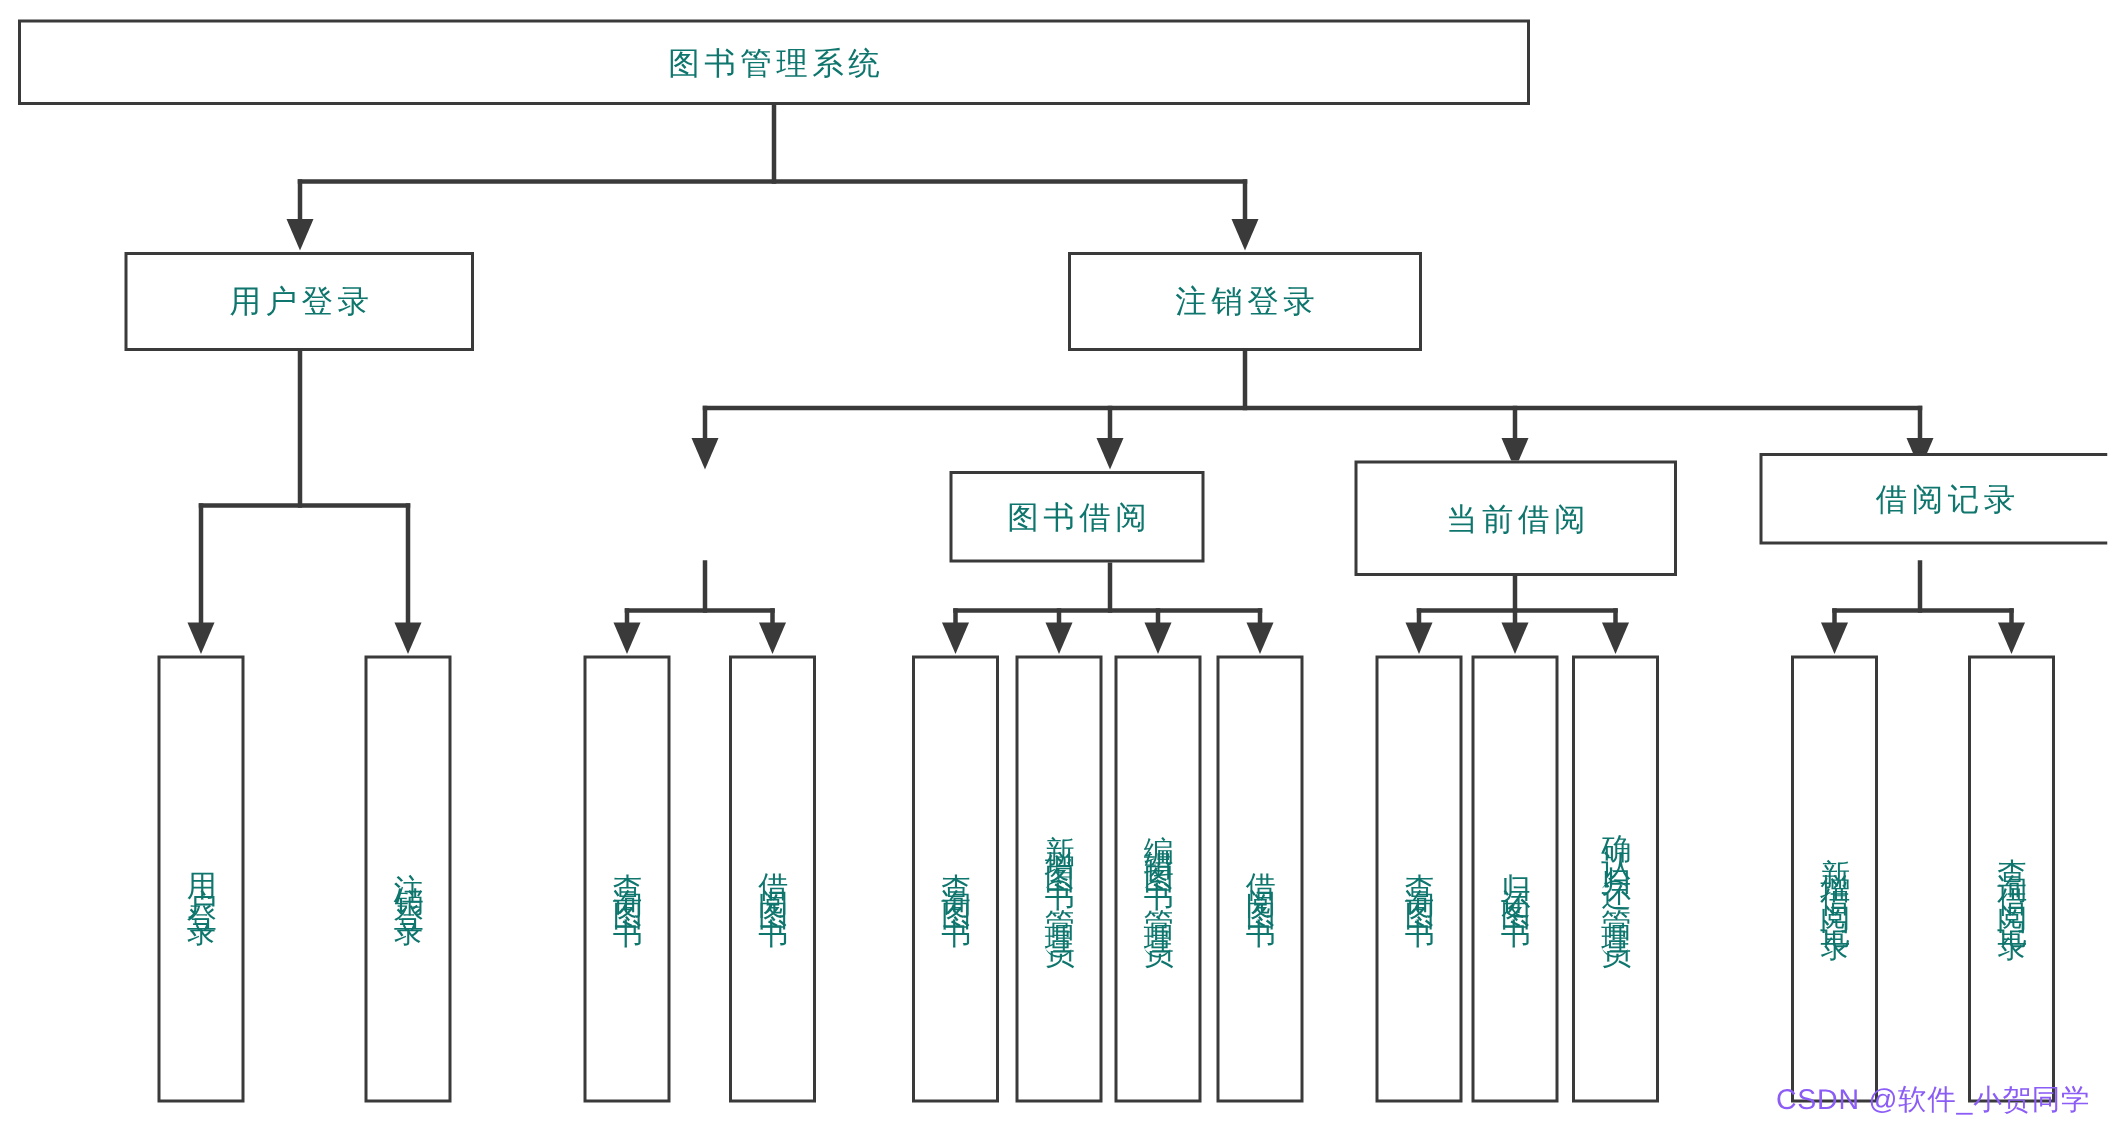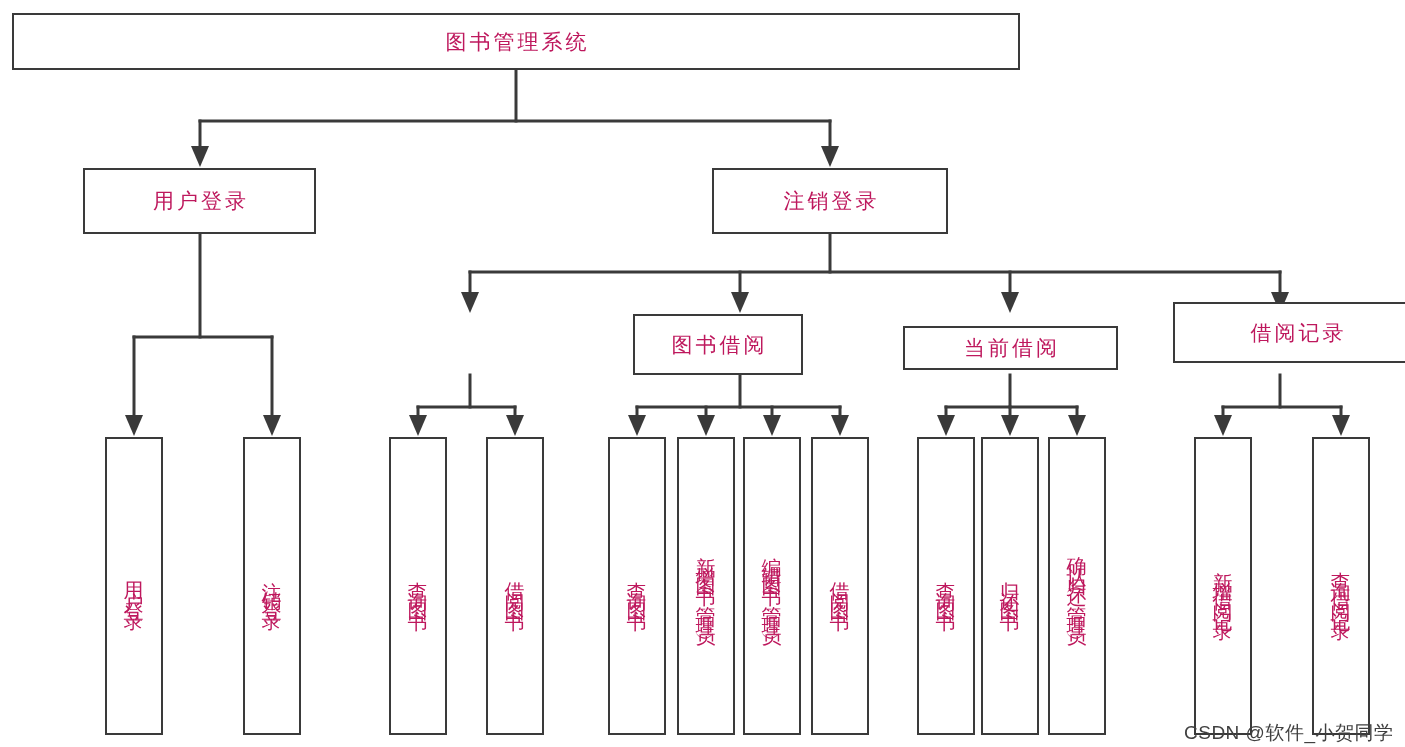--- a/index.html
+++ b/index.html
@@ -10,42 +10,42 @@
     font-family:"Liberation Sans","DejaVu Sans",sans-serif;
     overflow:hidden;
   }
   .connectors{position:absolute;left:0;top:0;z-index:1;}
   .node{
     position:absolute;
     box-sizing:border-box;
     background:#ffffff;
     border:2.5px solid #3a3a3a;
     display:flex;align-items:center;justify-content:center;
-    color:#be185d;
+    color:#0f766e;
     z-index:2;
   }
   .node.h span{
     font-size:21px;
     letter-spacing:3px;
     white-space:nowrap;
     transform:translateX(1.5px); 
   }
   .node.v span{
     writing-mode:vertical-rl;
     text-orientation:mixed;
     font-size:20px;
     line-height:1;
     letter-spacing:10px;
     white-space:nowrap;
   }
   .watermark{
     position:absolute;
     left:1184px;top:720px;
     font-size:19px;
-    color:#404040;
+    color:#8b5cf6;
     letter-spacing:0.5px;
     white-space:nowrap;
     z-index:5;
   }
 </style>
 </head>
 <body>
 
 <div class="stage">
 
@@ -122,21 +122,21 @@
   <div class="node h" style="left:83px;top:168px;width:233px;height:66px">
     <span>用户登录</span>
   </div>
   <div class="node h" style="left:712px;top:168px;width:236px;height:66px">
     <span>注销登录</span>
   </div>
 
   <div class="node h" style="left:633px;top:314px;width:170px;height:61px">
     <span>图书借阅</span>
   </div>
-  <div class="node h" style="left:903px;top:326px;width:215px;height:44px">
+  <div class="node h" style="left:903px;top:307px;width:215px;height:77px">
     <span>当前借阅</span>
   </div>
   <div class="node h" style="left:1173px;top:302px;width:248px;height:61px">
     <span>借阅记录</span>
   </div>
 
   <div class="node v" style="left:105px;top:437px;width:58px;height:298px">
     <span>用户登录</span>
   </div>
   <div class="node v" style="left:243px;top:437px;width:58px;height:298px">

